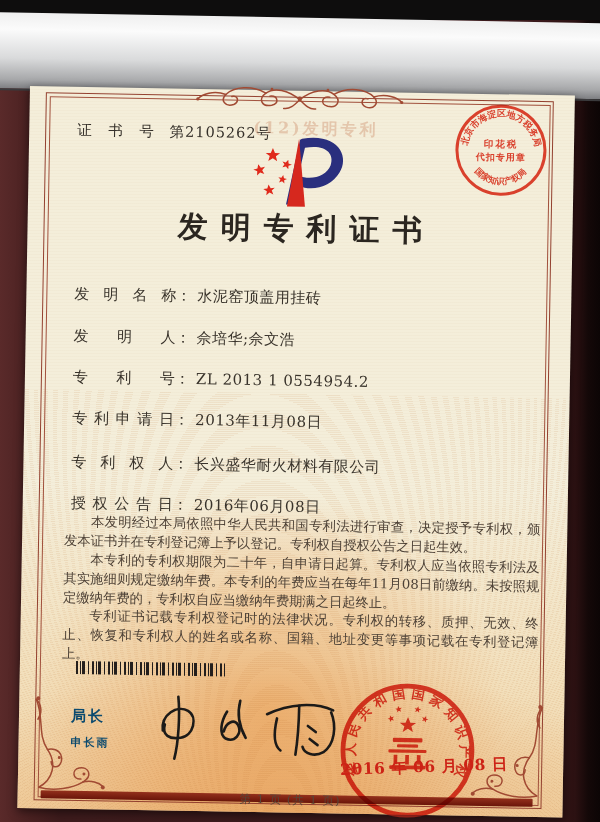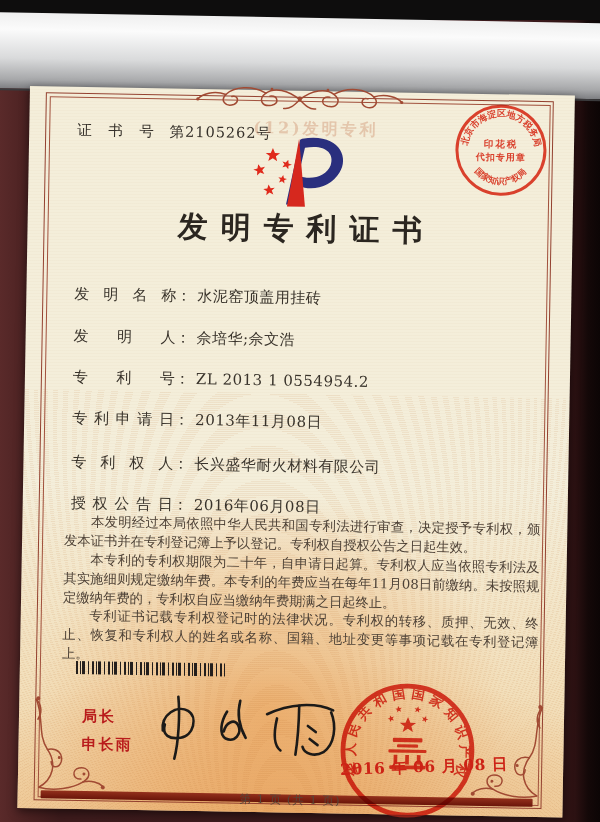--- a/index.html
+++ b/index.html
@@ -67,23 +67,23 @@
   .f0{top:0;} .f1{top:42px;} .f2{top:83px;} .f3{top:124px;} .f4{top:168px;} .f5{top:209px;}
 
   .body-text{position:absolute;left:42px;top:426px;width:476px;color:#4d4136;}
   .body-text p{margin:0;font-size:13.3px;line-height:1.42;text-indent:2em;text-align:justify;}
 
   .barcode{
     position:absolute;left:56px;top:574px;width:150px;height:13px;
     background:repeating-linear-gradient(90deg,#241f1d 0 2px,transparent 2px 4px,#241f1d 4px 5px,transparent 5px 6px,#241f1d 6px 9px,transparent 9px 12px,#241f1d 12px 13px,transparent 13px 16px);
   }
 
-  .officer{position:absolute;left:63px;top:620px;color:#b91c1c;}
+  .officer{position:absolute;left:52px;top:620px;color:#0c4a6e;}
   .officer .o-title{font-size:15px;font-weight:600;letter-spacing:2px;}
-  .officer .o-name{font-size:15px;font-weight:600;letter-spacing:2px;margin-top:9px;}
+  .officer .o-name{font-size:11px;font-weight:600;letter-spacing:2px;margin-top:9px;}
   .signature{position:absolute;left:128px;top:602px;}
 
   .seal{mix-blend-mode:multiply;}
   .tax-seal{position:absolute;left:424px;top:8px;opacity:.92;}
   .office-seal{position:absolute;left:315px;top:584px;opacity:.93;}
   .seal-date{
     position:absolute;left:322px;top:664px;z-index:6;
     font-size:15.5px;font-weight:bold;color:#cd2316;letter-spacing:.5px;
     transform:rotate(-3deg);white-space:nowrap;
   }

